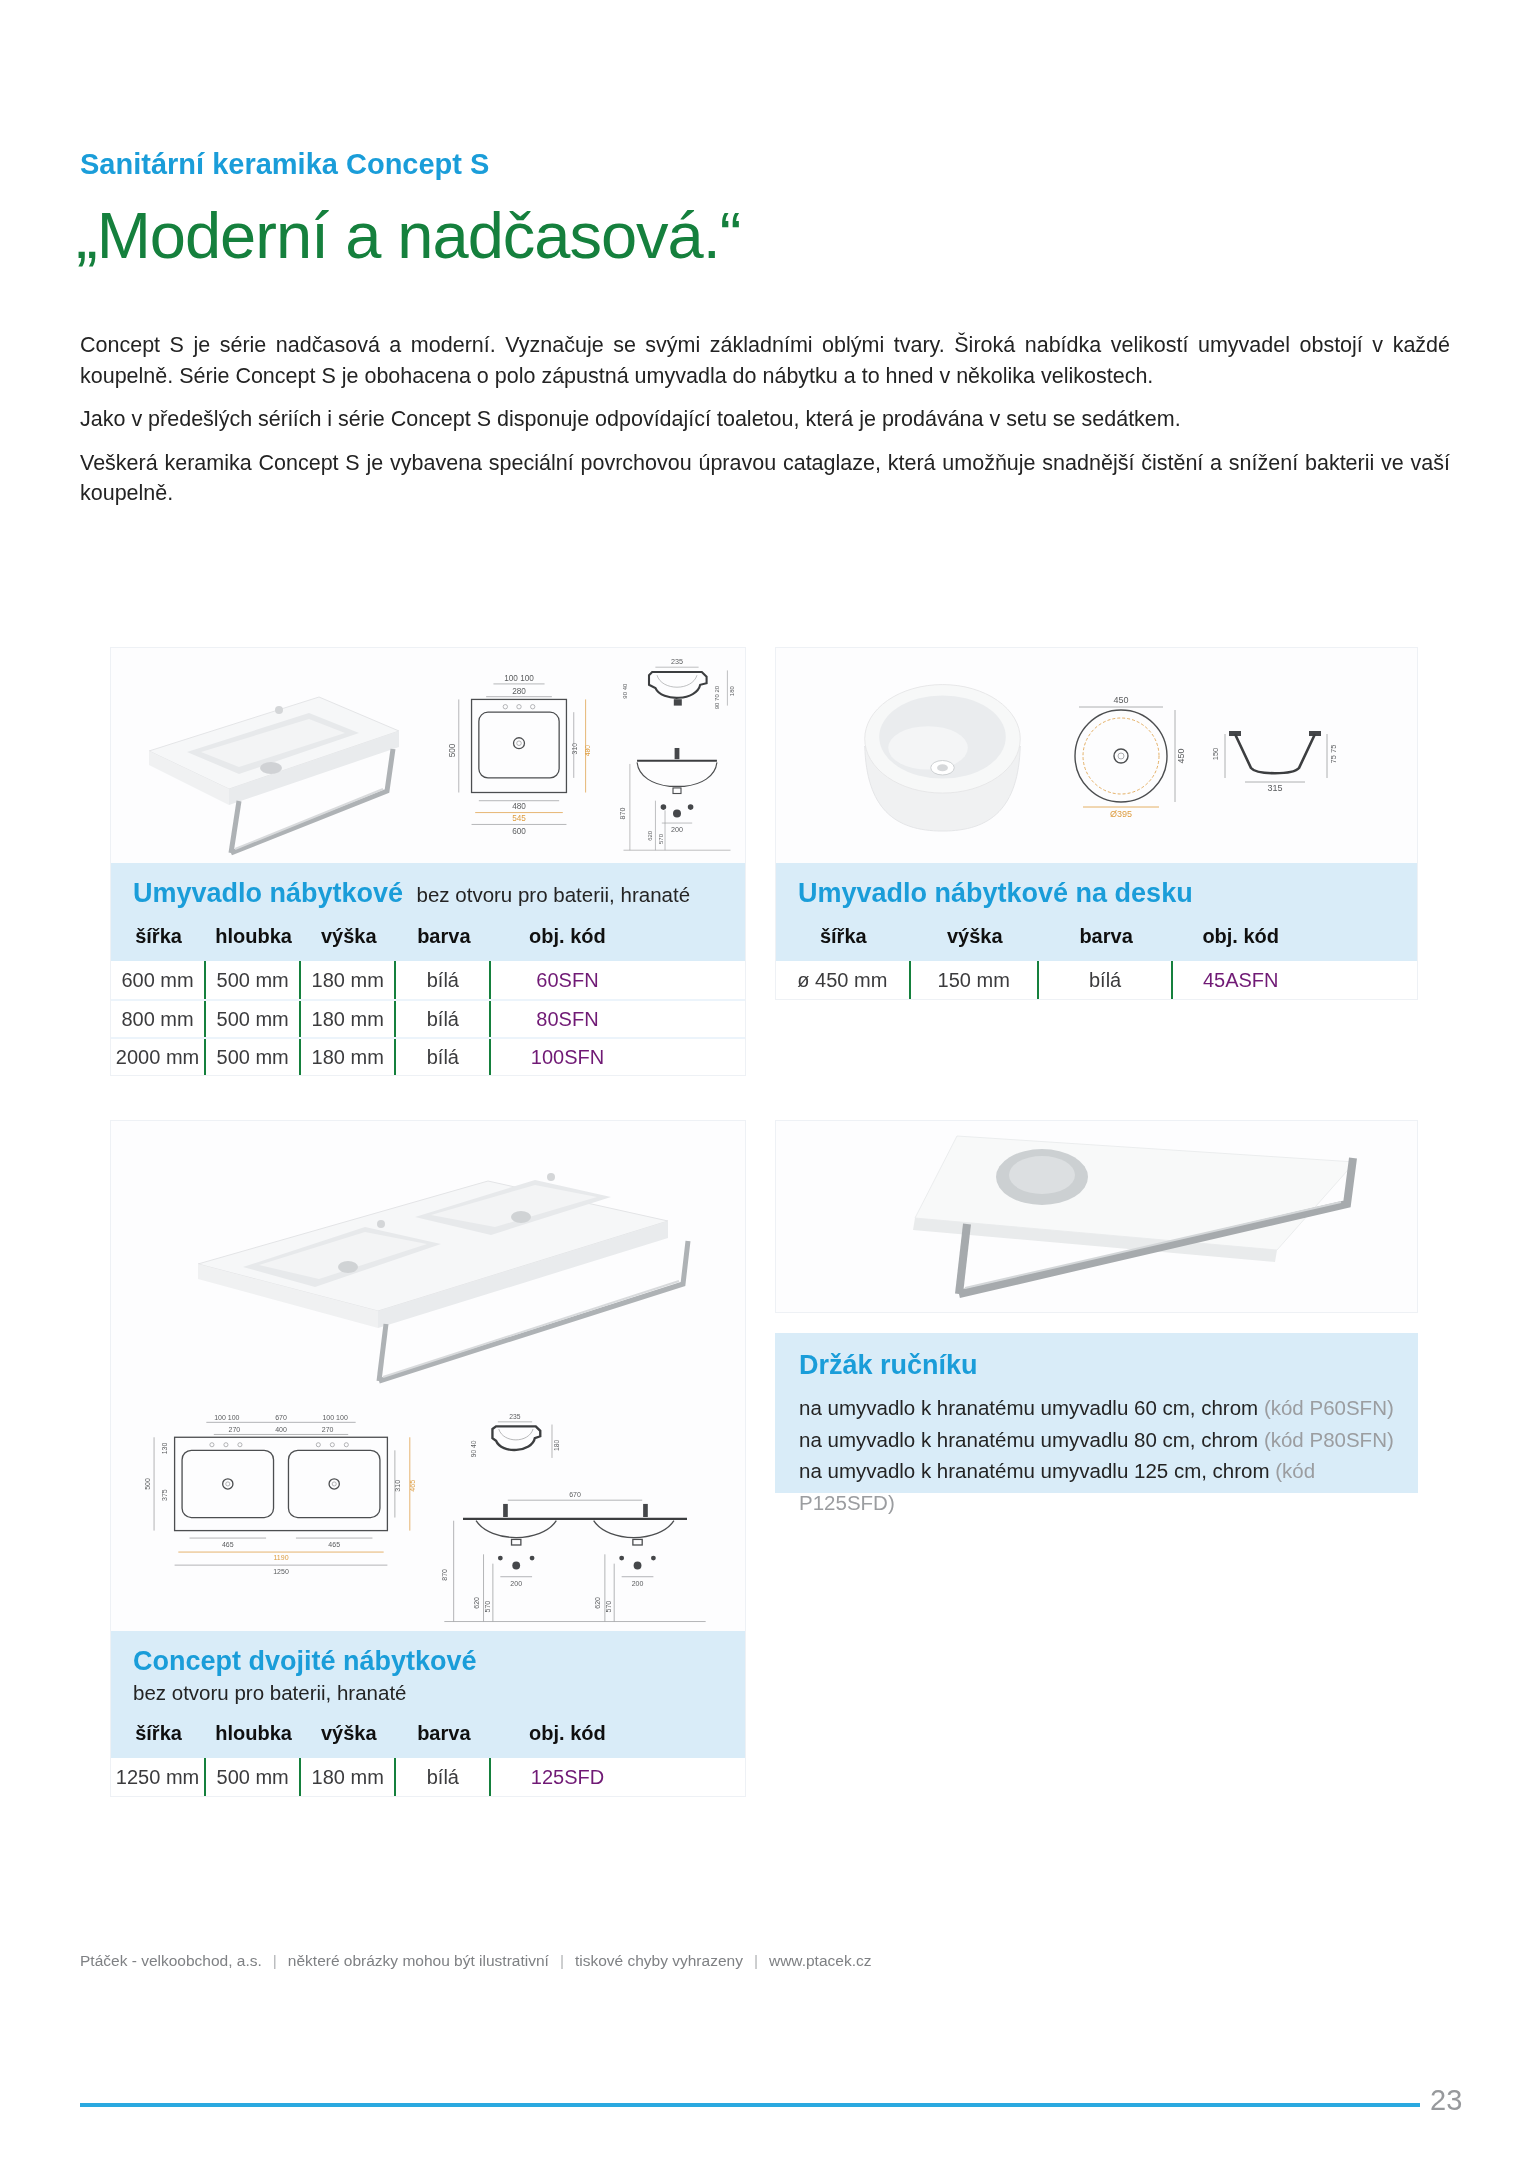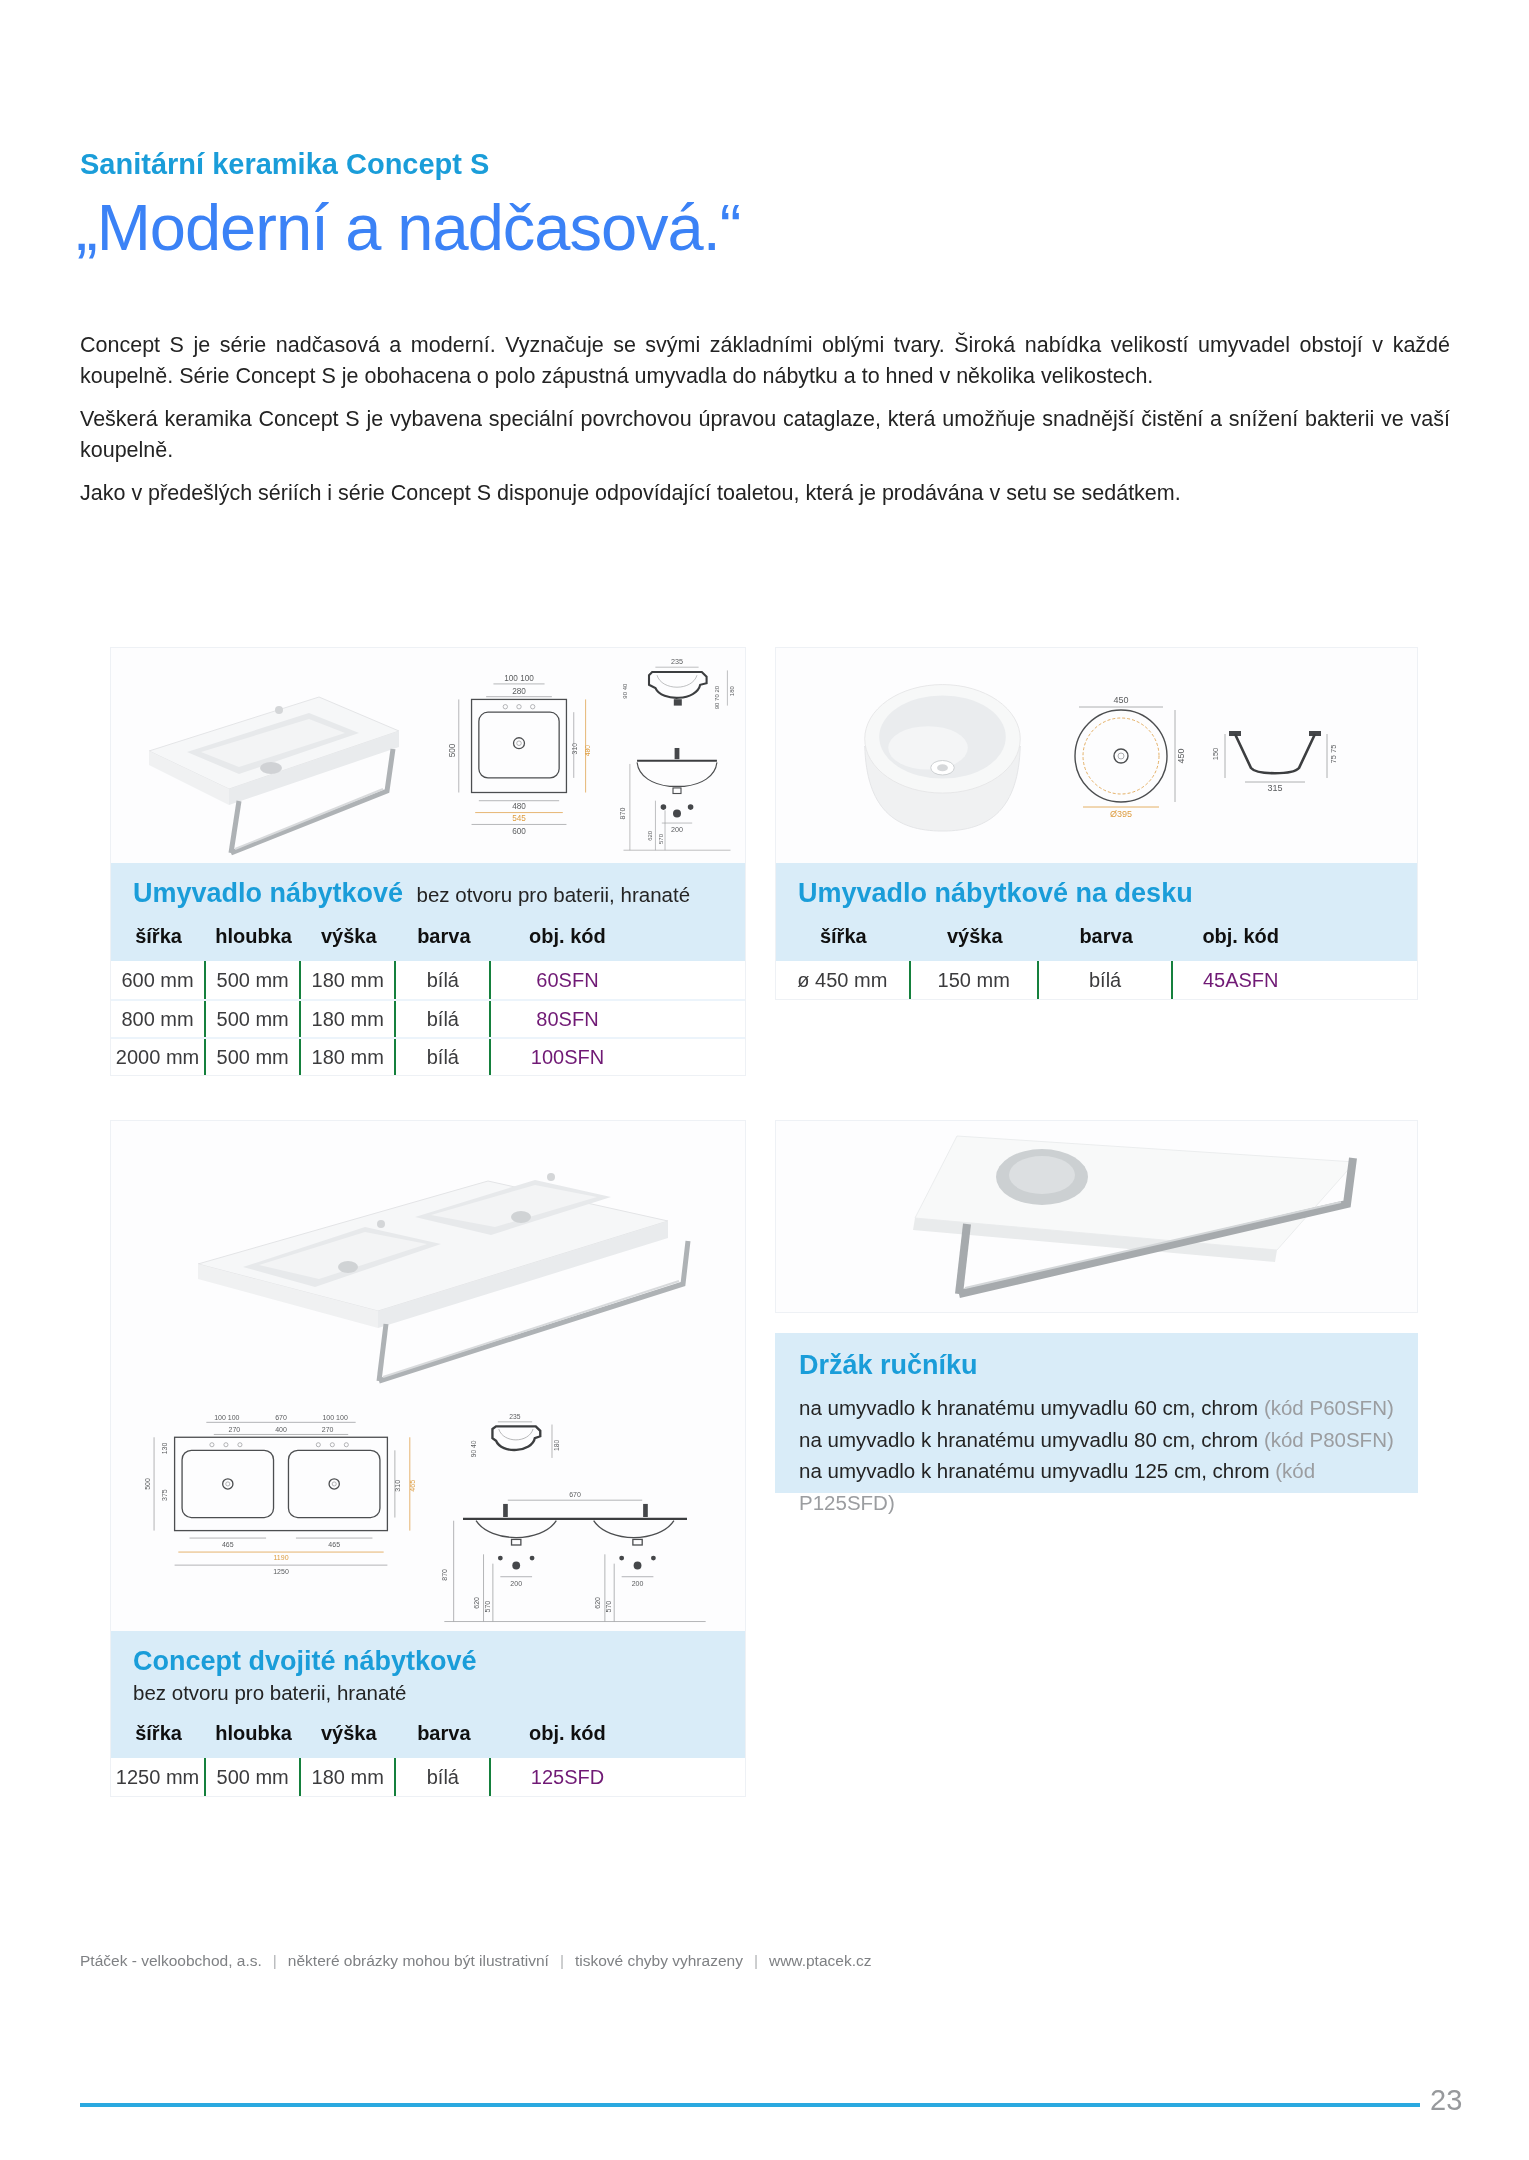--- a/index.html
+++ b/index.html
@@ -2,21 +2,21 @@
 <html><head>
 <meta charset="utf-8">
 <style>
   * { margin:0; padding:0; box-sizing:border-box; }
   html,body { background:#ffffff; }
   body {
     position:relative; width:1529px; height:2160px;
     font-family:"Liberation Sans", sans-serif; color:#232323; overflow:hidden;
   }
   .eyebrow { position:absolute; left:80px; top:148px; font-size:29px; font-weight:700; color:#1a9dd9; }
-  .big-title { position:absolute; left:76px; top:190px; font-size:65px; font-weight:400; color:#3b82f6; letter-spacing:-1px; }
+  .big-title { position:absolute; left:76px; top:198px; font-size:65px; font-weight:400; color:#15803d; letter-spacing:-1px; }
   .intro { position:absolute; left:80px; top:330px; width:1370px; }
   .intro p { font-size:21.5px; line-height:30.5px; margin-bottom:13px; text-align:justify; color:#232323; }
 
   .card { position:absolute; background:#fdfdfe; border:1px solid #eef1f5; }
   .media { display:flex; align-items:center; }
   .band { background:#d9ecf8; }
   .band-head { padding:15px 22px 0; height:49px; }
   .band-title { font-size:27px; font-weight:700; color:#1a9dd9; }
   .band-sub { font-size:20.5px; color:#242424; margin-left:9px; }
   .band-sub2 { display:block; padding:6px 22px 0; font-size:20.5px; color:#242424; height:34px; }
@@ -50,22 +50,22 @@
   .page-num { position:absolute; left:1430px; top:2084px; font-size:29px; color:#97999c; }
 </style>
 </head>
 <body>
 
 <div class="eyebrow">Sanitární keramika Concept S</div>
 <h1 class="big-title">„Moderní a nadčasová.“</h1>
 
 <section class="intro">
   <p>Concept S je série nadčasová a moderní. Vyznačuje se svými základními oblými tvary. Široká nabídka velikostí umyvadel obstojí v každé koupelně. Série Concept S je obohacena o polo zápustná umyvadla do nábytku a to hned v několika velikostech.</p>
+  <p>Jako v předešlých sériích i série Concept S disponuje odpovídající toaletou, která je prodávána v setu se sedátkem.</p>
   <p>Veškerá keramika Concept S je vybavena speciální povrchovou úpravou cataglaze, která umožňuje snadnější čistění a snížení bakterii ve vaší koupelně.</p>
-  <p>Jako v předešlých sériích i série Concept S disponuje odpovídající toaletou, která je prodávána v setu se sedátkem.</p>
 </section>
 
 <div class="card" style="left:110px; top:647px; width:636px;">
   <div class="media" style="height:215px; padding:0 8px 0 10px; justify-content:space-between;">
     <svg width="300" height="205" viewBox="0 0 300 205">
       <polygon points="28,98 198,44 278,78 108,136" fill="#f6f7f8" stroke="#e4e5e7"></polygon>
       <polygon points="108,136 278,78 278,94 108,152" fill="#e9ebed"></polygon>
       <polygon points="28,98 28,112 108,152 108,136" fill="#f0f1f2"></polygon>
       <polygon points="66,99 188,60 238,80 118,121" fill="#e7e9eb"></polygon>
       <polygon points="80,99 188,66 224,80 118,114" fill="#f3f4f5"></polygon>

